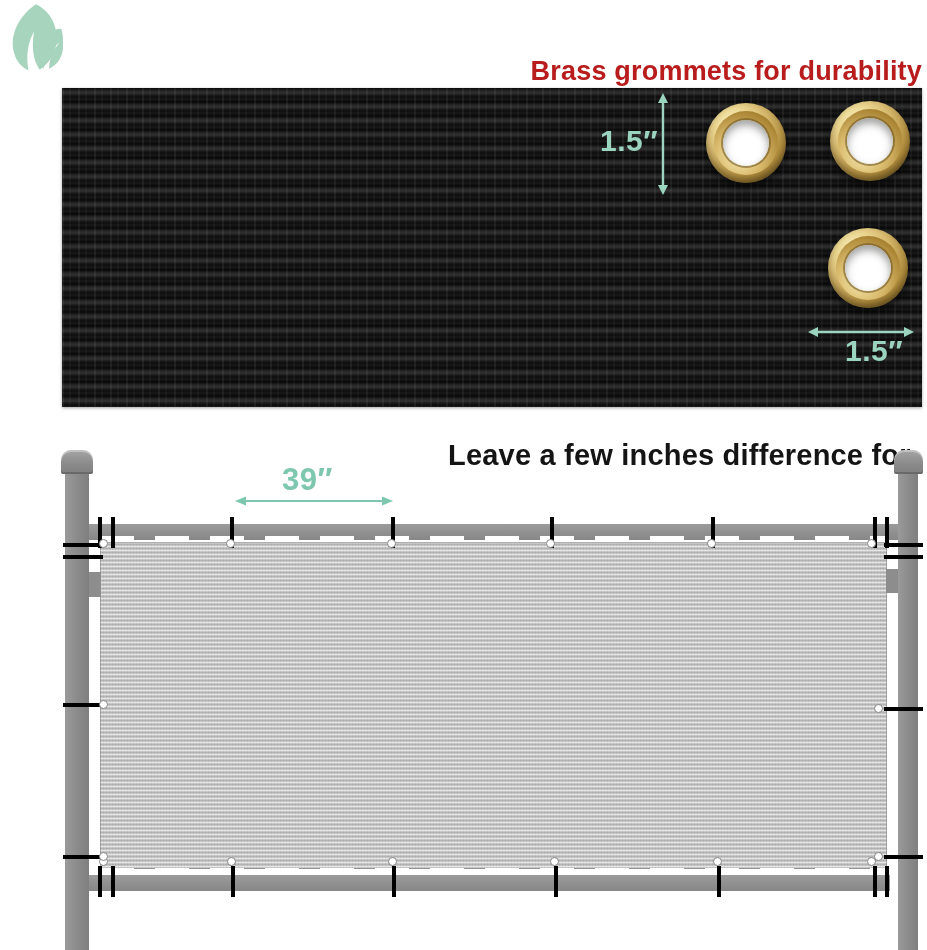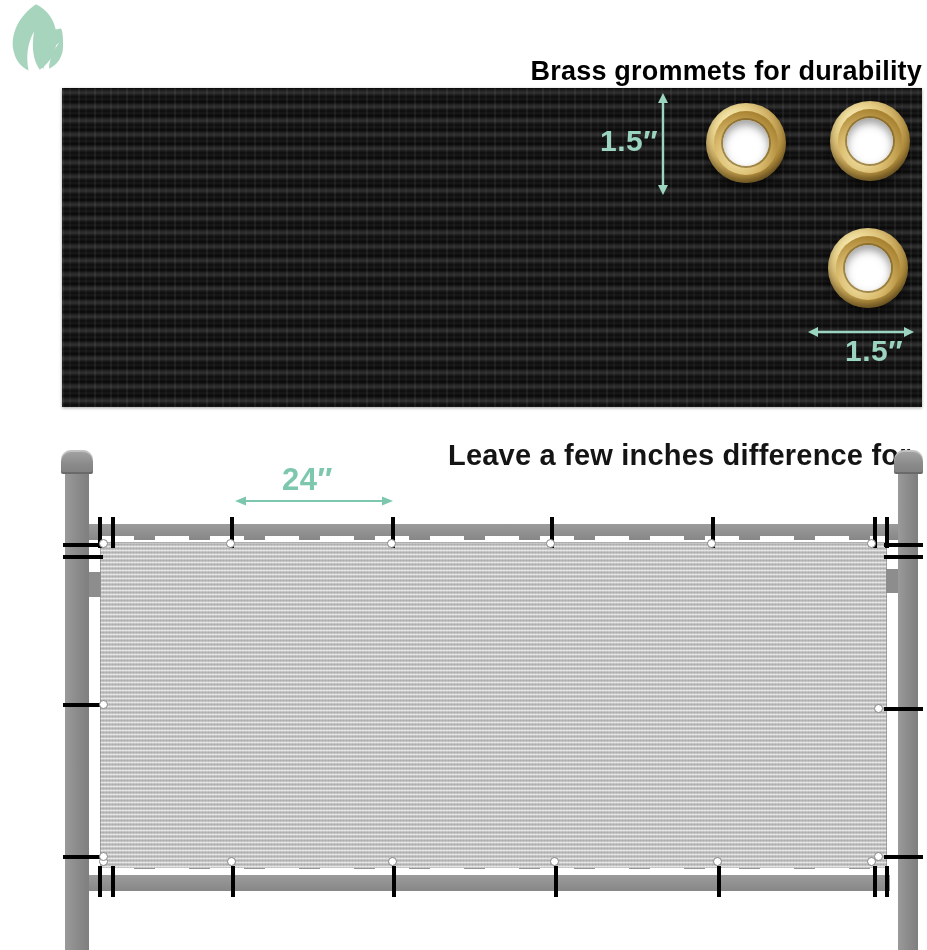--- a/index.html
+++ b/index.html
@@ -8,21 +8,21 @@
     font-family:"Liberation Sans","DejaVu Sans",sans-serif;
   }
   .abs{position:absolute;}
 
   
   .page-title{
     left:64px;top:10px;font-size:48px;font-weight:bold;color:#1c1c1c;letter-spacing:.5px;
   }
   .brass-caption{
     left:420px;top:56px;width:502px;text-align:right;
-    font-size:27px;font-weight:bold;color:#000000;letter-spacing:.2px;
+    font-size:27px;font-weight:bold;color:#b91c1c;letter-spacing:.2px;
   }
 
   
   .fabric{
     left:62px;top:88px;width:860px;height:319px;
     background-color:#131313;
     background-image:
       repeating-linear-gradient(90deg, rgba(255,255,255,0.06) 0 2px, transparent 2px 7px,
         rgba(255,255,255,0.03) 7px 9px, transparent 9px 16px),
       repeating-linear-gradient(180deg,
@@ -117,21 +117,21 @@
     <line class="arrow-line" x1="8" y1="9" x2="98" y2="9"></line>
     <polygon class="arrow-head" points="0,9 10,4 10,14"></polygon>
     <polygon class="arrow-head" points="106,9 96,4 96,14"></polygon>
   </svg>
   <div class="abs dim-label" style="left:845px;top:334px;">1.5″</div>
 
   <div class="abs install-caption">
     <div>Leave a few inches difference for</div>
   </div>
 
-  <div class="abs dim-label-24" style="left:282px;top:462px;">24″</div>
+  <div class="abs dim-label-24" style="left:282px;top:462px;">39″</div>
   <svg class="abs arrow-24" style="left:235px;top:493px;" width="158" height="16" viewBox="0 0 158 16">
     <line class="arrow-line" x1="8" y1="8" x2="150" y2="8"></line>
     <polygon class="arrow-head" points="0,8 11,3.5 11,12.5"></polygon>
     <polygon class="arrow-head" points="158,8 147,3.5 147,12.5"></polygon>
   </svg>
 
   <div id="fence">
     <div class="abs mesh"></div>
 
     <div class="abs stub" style="left:88px;top:572px;width:13px;height:25px;"></div>

